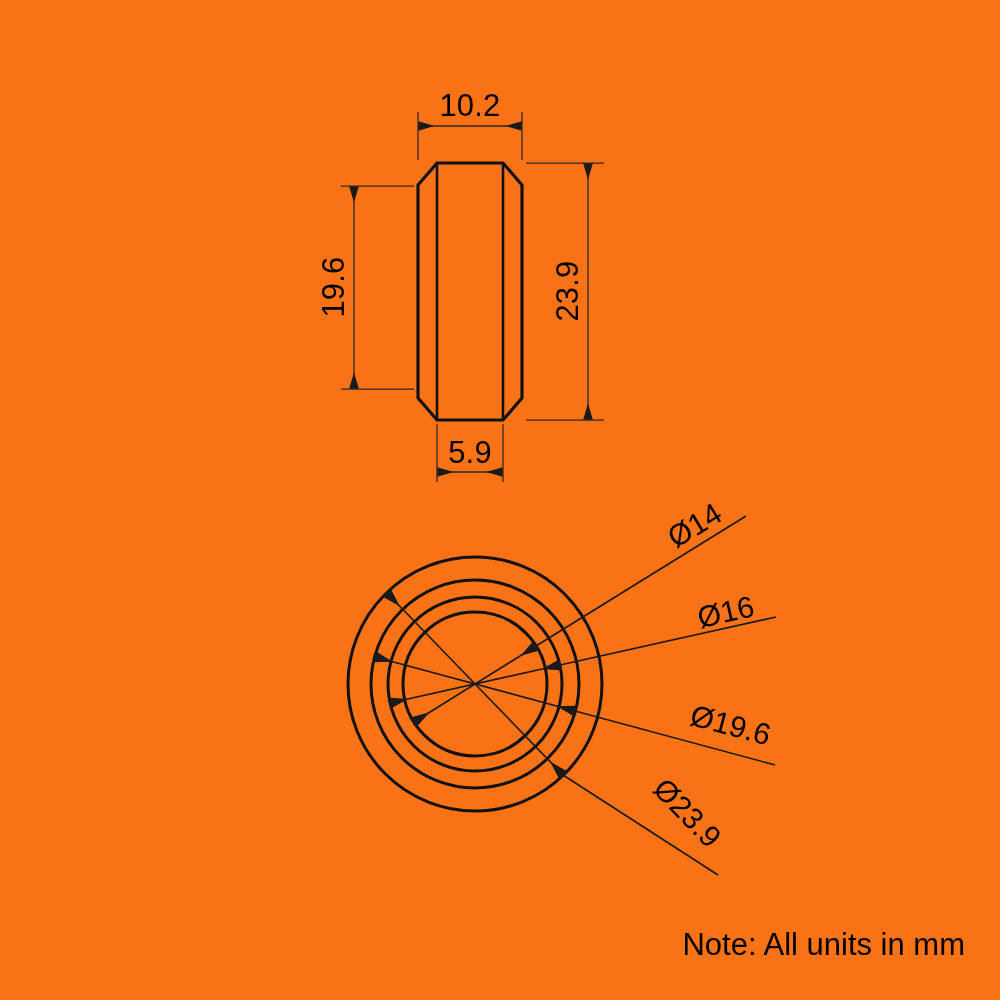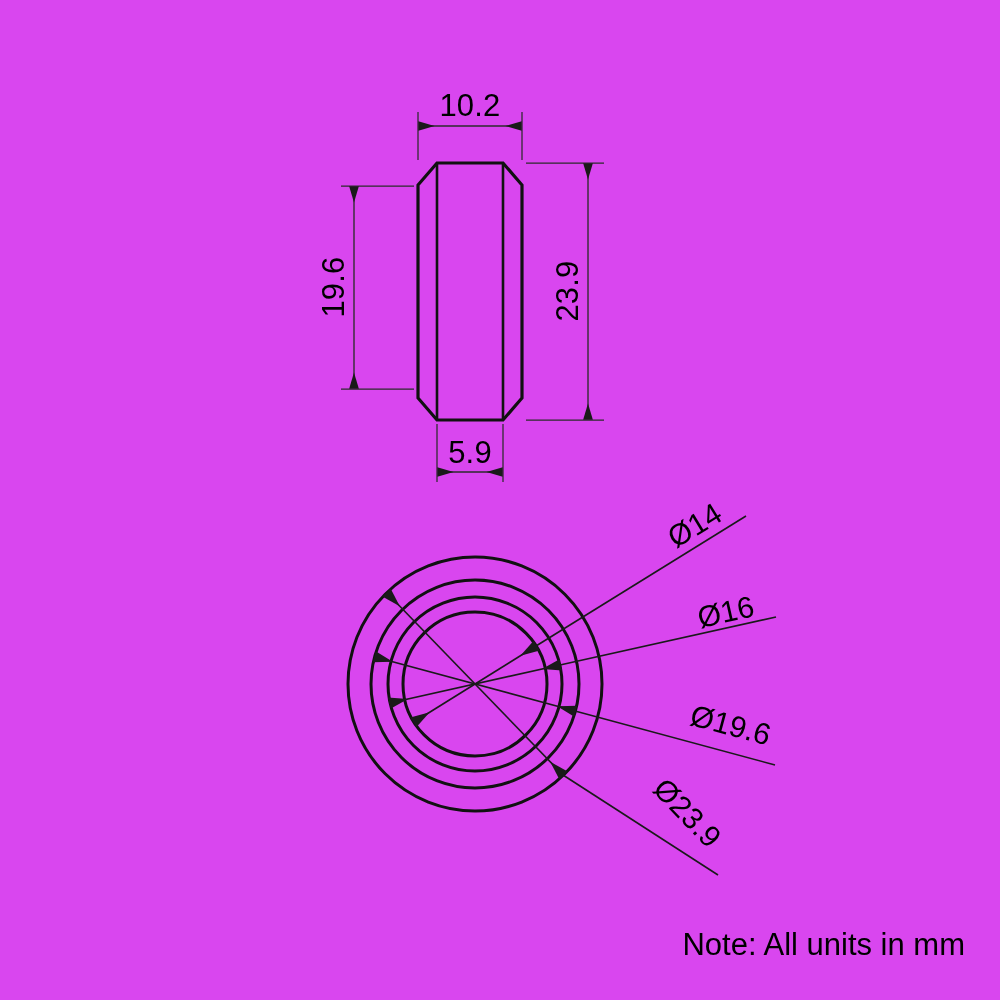--- a/index.html
+++ b/index.html
@@ -11,21 +11,21 @@
   body {
     width: 1000px;
     height: 1000px;
     font-family: "Liberation Sans", sans-serif;
     overflow: hidden;
   }
   #drawing-root {
     position: relative;
     width: 1000px;
     height: 1000px;
-    background: #d946ef;
+    background: #f97316;
   }
   svg#cad-canvas {
     display: block;
     width: 1000px;
     height: 1000px;
   }
   .part-outline {
     fill: none;
     stroke: #111111;
     stroke-width: 3.2;

